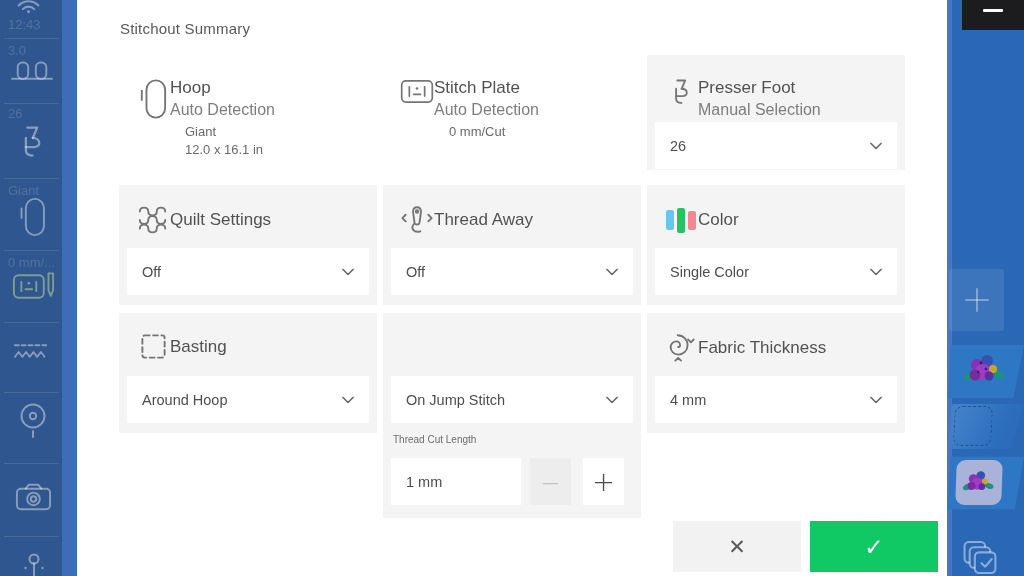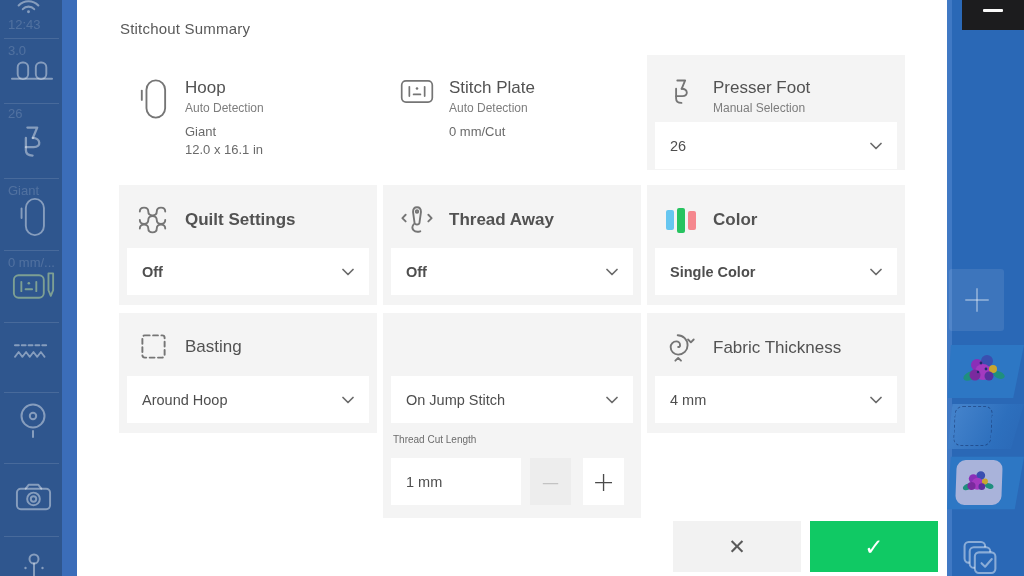--- a/index.html
+++ b/index.html
@@ -15,29 +15,29 @@
   .ls-item svg{stroke:rgba(255,255,255,0.42);fill:none;stroke-width:2;stroke-linecap:round;stroke-linejoin:round;display:block;}
   .ls-item.green svg{stroke:rgba(175,205,150,0.62);}
 
   
   .content{position:absolute;left:77px;top:0;width:870px;height:576px;background:#fff;}
   .page-title{position:absolute;left:43px;top:20px;font-size:15px;color:#595959;letter-spacing:.2px;}
 
   .card{position:absolute;width:258px;box-sizing:border-box;}
   .card.gray{background:#f4f4f4;}
   .c1{left:42px;} .c2{left:306px;} .c3{left:570px;}
-  .r1{top:55px;height:115px;} .r2{top:185px;height:120px;font-weight:bold;} .r3{top:313px;height:120px;}
+  .r1{top:55px;height:115px;} .r2{top:185px;height:120px;} .r3{top:313px;height:120px;}
   .tall{height:205px !important;}
 
-  .card-head{display:flex;gap:15px;padding:23px 10px 0 17px;align-items:flex-start;}
+  .card-head{display:flex;padding:23px 10px 0 17px;align-items:flex-start;}
   .card-head.center{align-items:center;padding-top:19px;}
   .ico{width:34px;min-width:34px;display:flex;justify-content:center;}
   .ico svg{stroke:#757575;fill:none;stroke-width:2;stroke-linecap:round;stroke-linejoin:round;display:block;}
   .card-title{font-size:17px;color:#525252;line-height:1.15;}
-  .card-sub{font-size:12px;color:#7d7d7d;margin-top:3px;}
+  .card-sub{font-size:16px;color:#7d7d7d;margin-top:3px;}
   .details{position:absolute;left:66px;top:68px;font-size:13px;color:#6a6a6a;line-height:1.35;}
 
   .select{position:absolute;left:8px;width:242px;height:47px;background:#fff;display:flex;align-items:center;
           justify-content:space-between;padding:0 15px;box-sizing:border-box;font-size:14.5px;color:#4e4e4e;cursor:pointer;}
   .sel-r2{top:63px;text-align:center;} .sel-pf{top:67px;}
   .chev svg{stroke:#6b6b6b;fill:none;stroke-width:1.7;stroke-linecap:round;stroke-linejoin:round;display:block;}
 
   .color-bars{display:flex;align-items:center;gap:3px;height:32px;}
   .color-bar{width:8px;border-radius:2px;}
   .cb-0{height:20px;} .cb-1{height:25px;} .cb-2{height:19px;}

